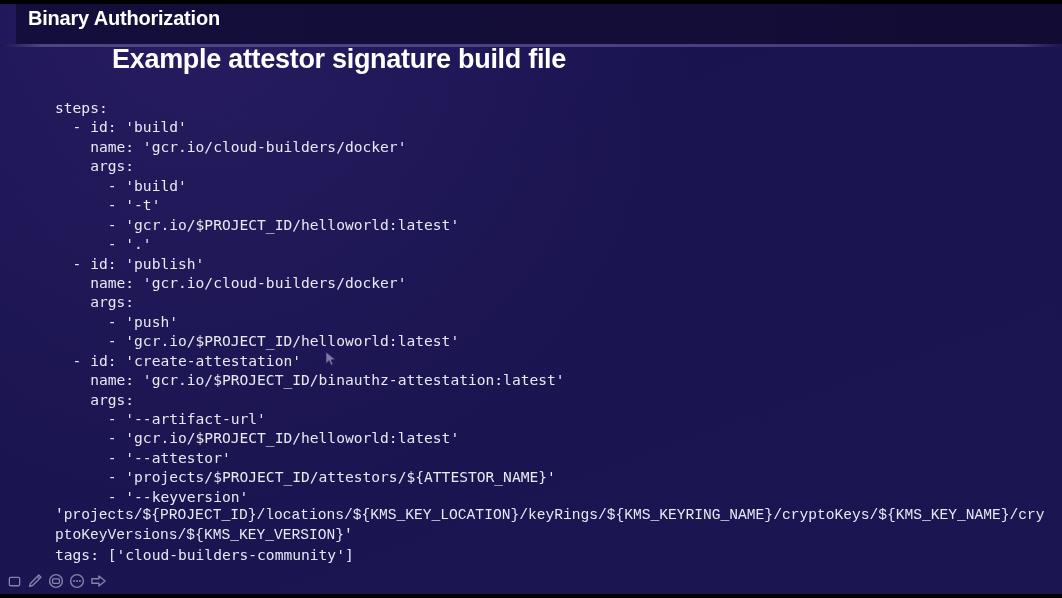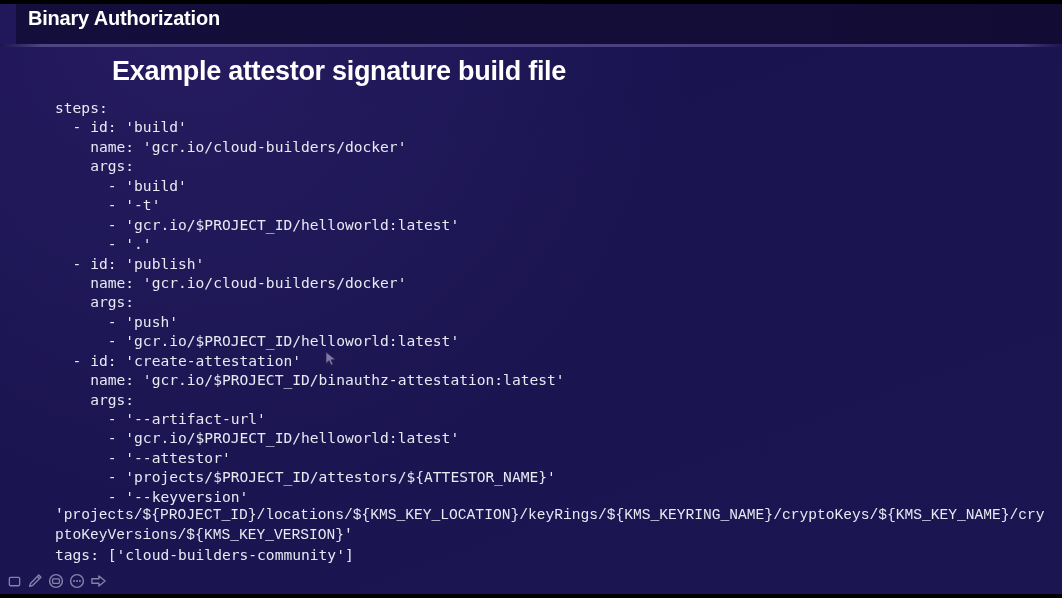--- a/index.html
+++ b/index.html
@@ -71,21 +71,21 @@
     top: 40px;
     width: 1062px;
     height: 3px;
     background: linear-gradient(90deg, #1d1550 0%, #4e4683 4%, #4a4280 50%, #453d7b 96%, #1d1550 100%);
   }
 
   
   .slide-title {
     position: absolute;
     left: 112px;
-    top: 52px;
+    top: 40px;
     font-family: "Liberation Sans", sans-serif;
     font-size: 27px;
     font-weight: bold;
     color: #ffffff;
     letter-spacing: -0.3px;
     white-space: nowrap;
   }
 
   
   .code-block {

